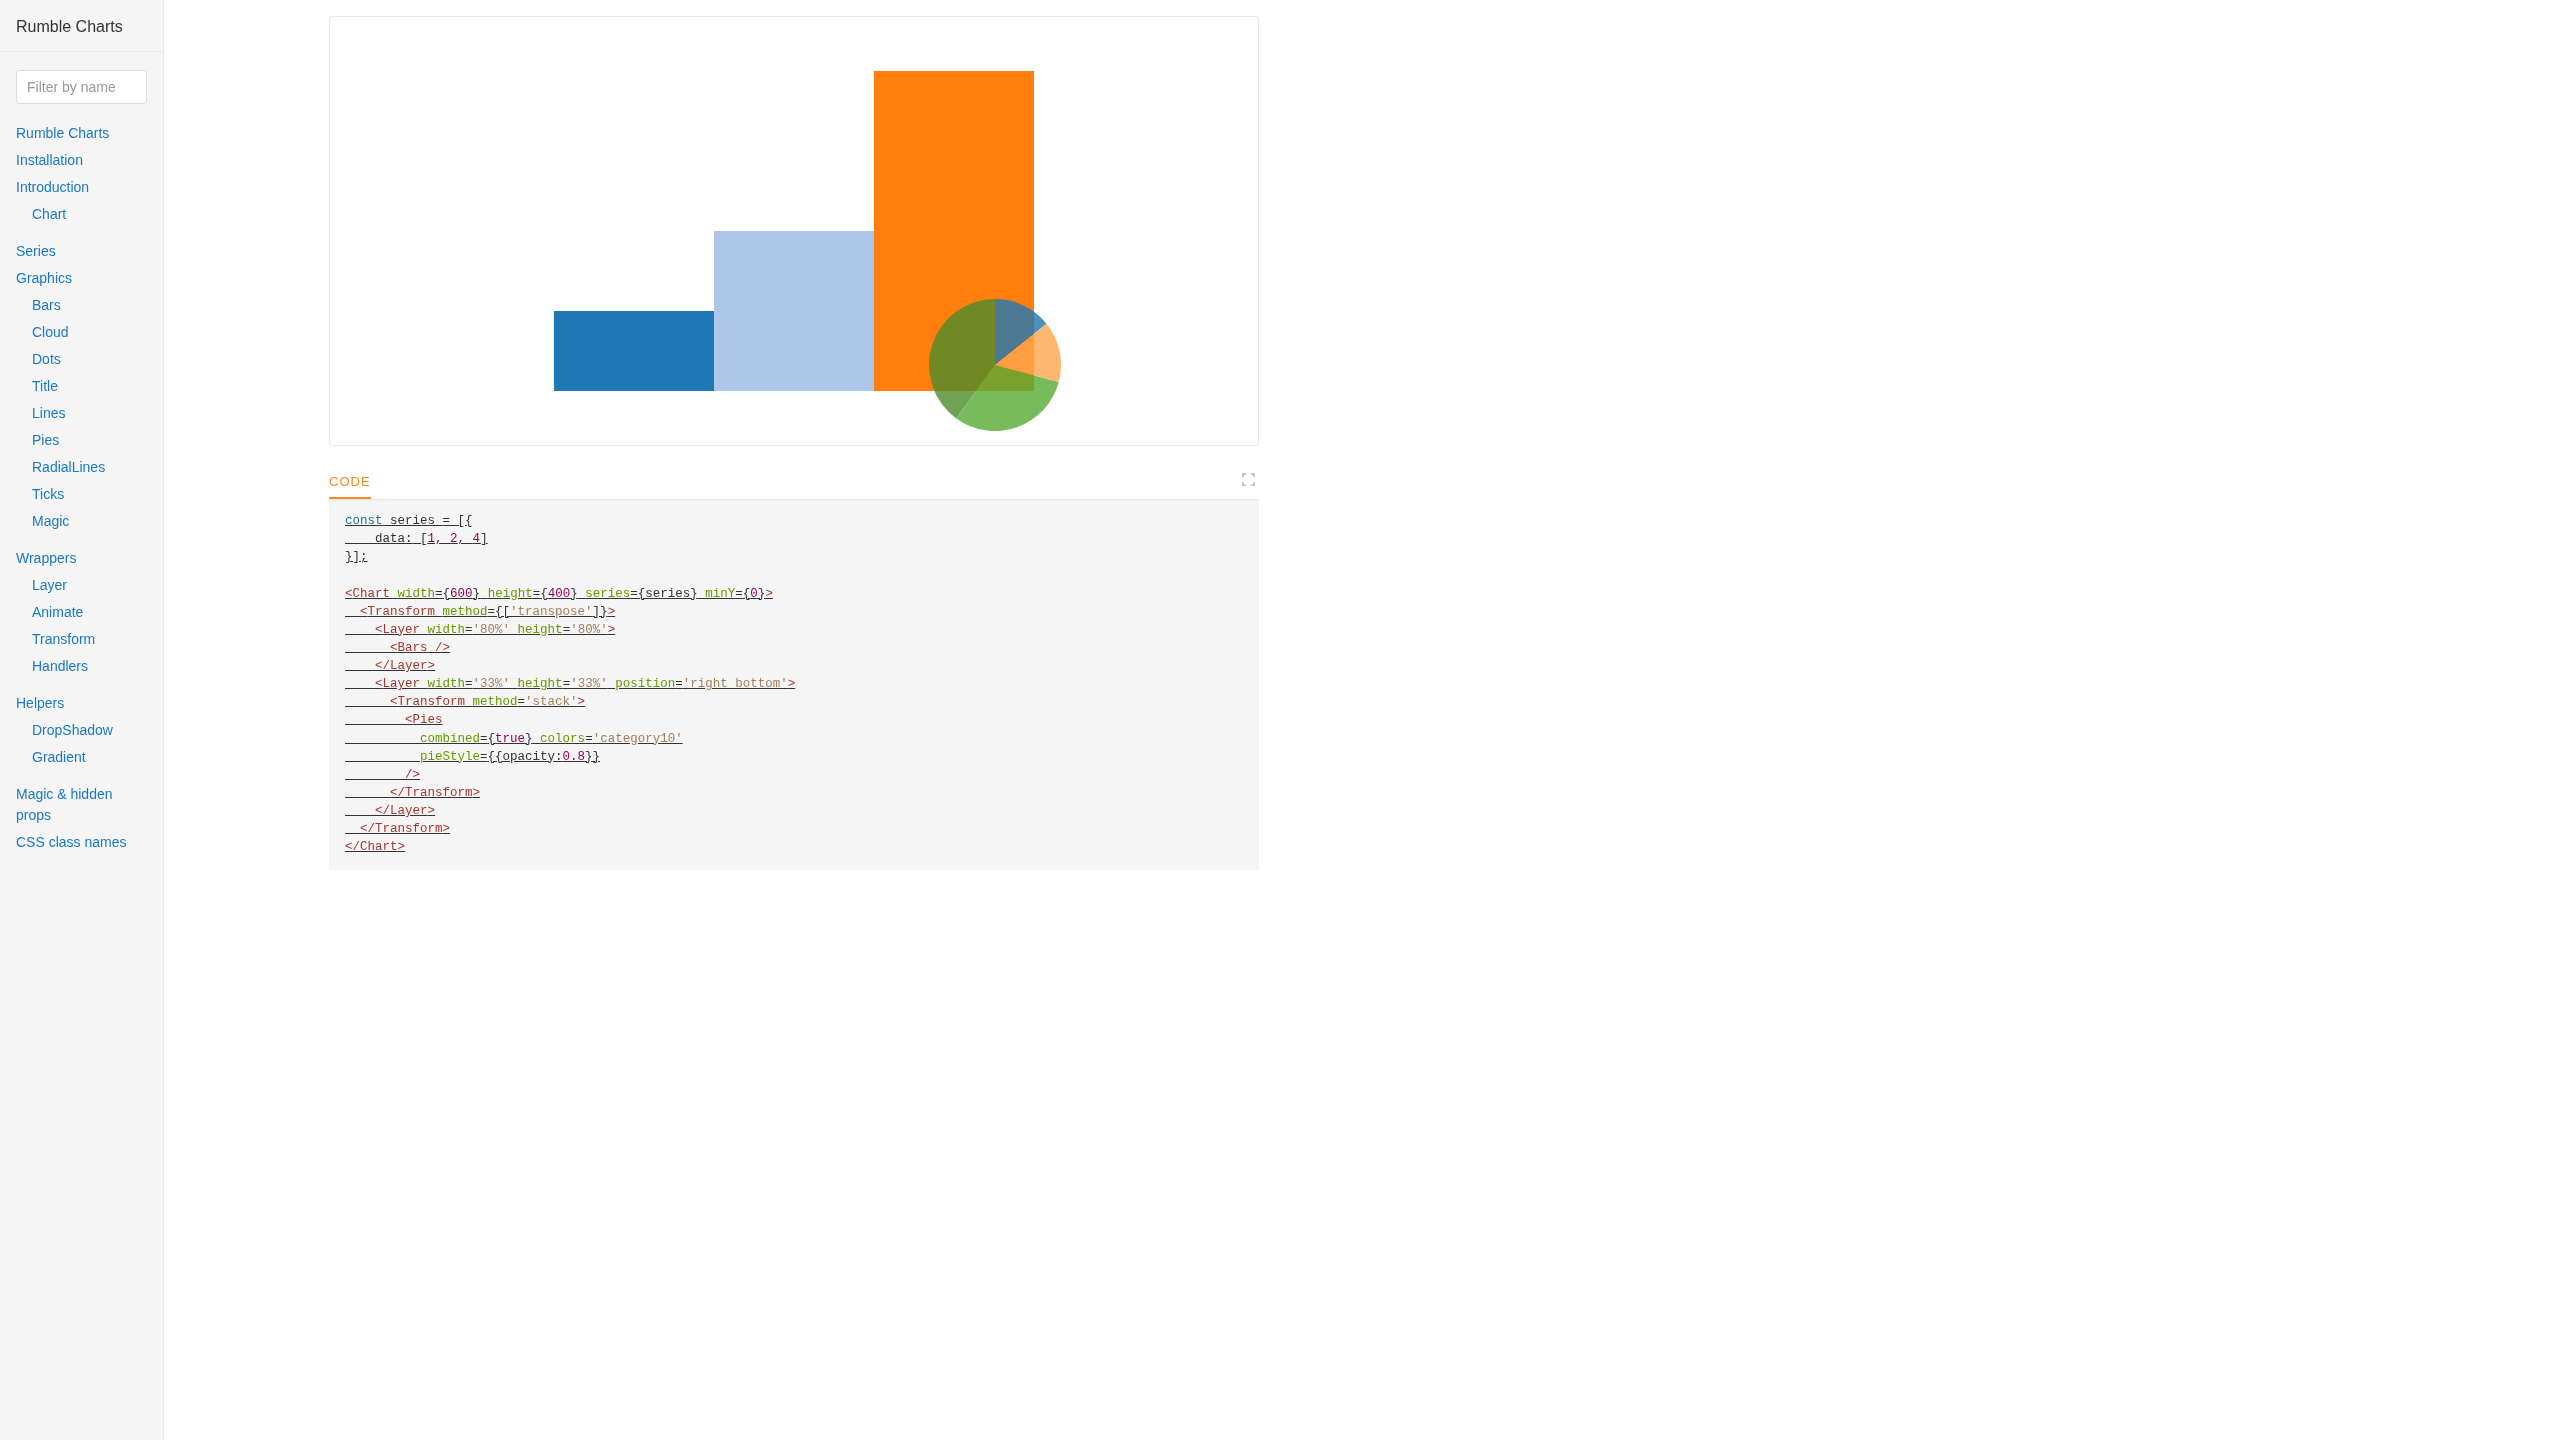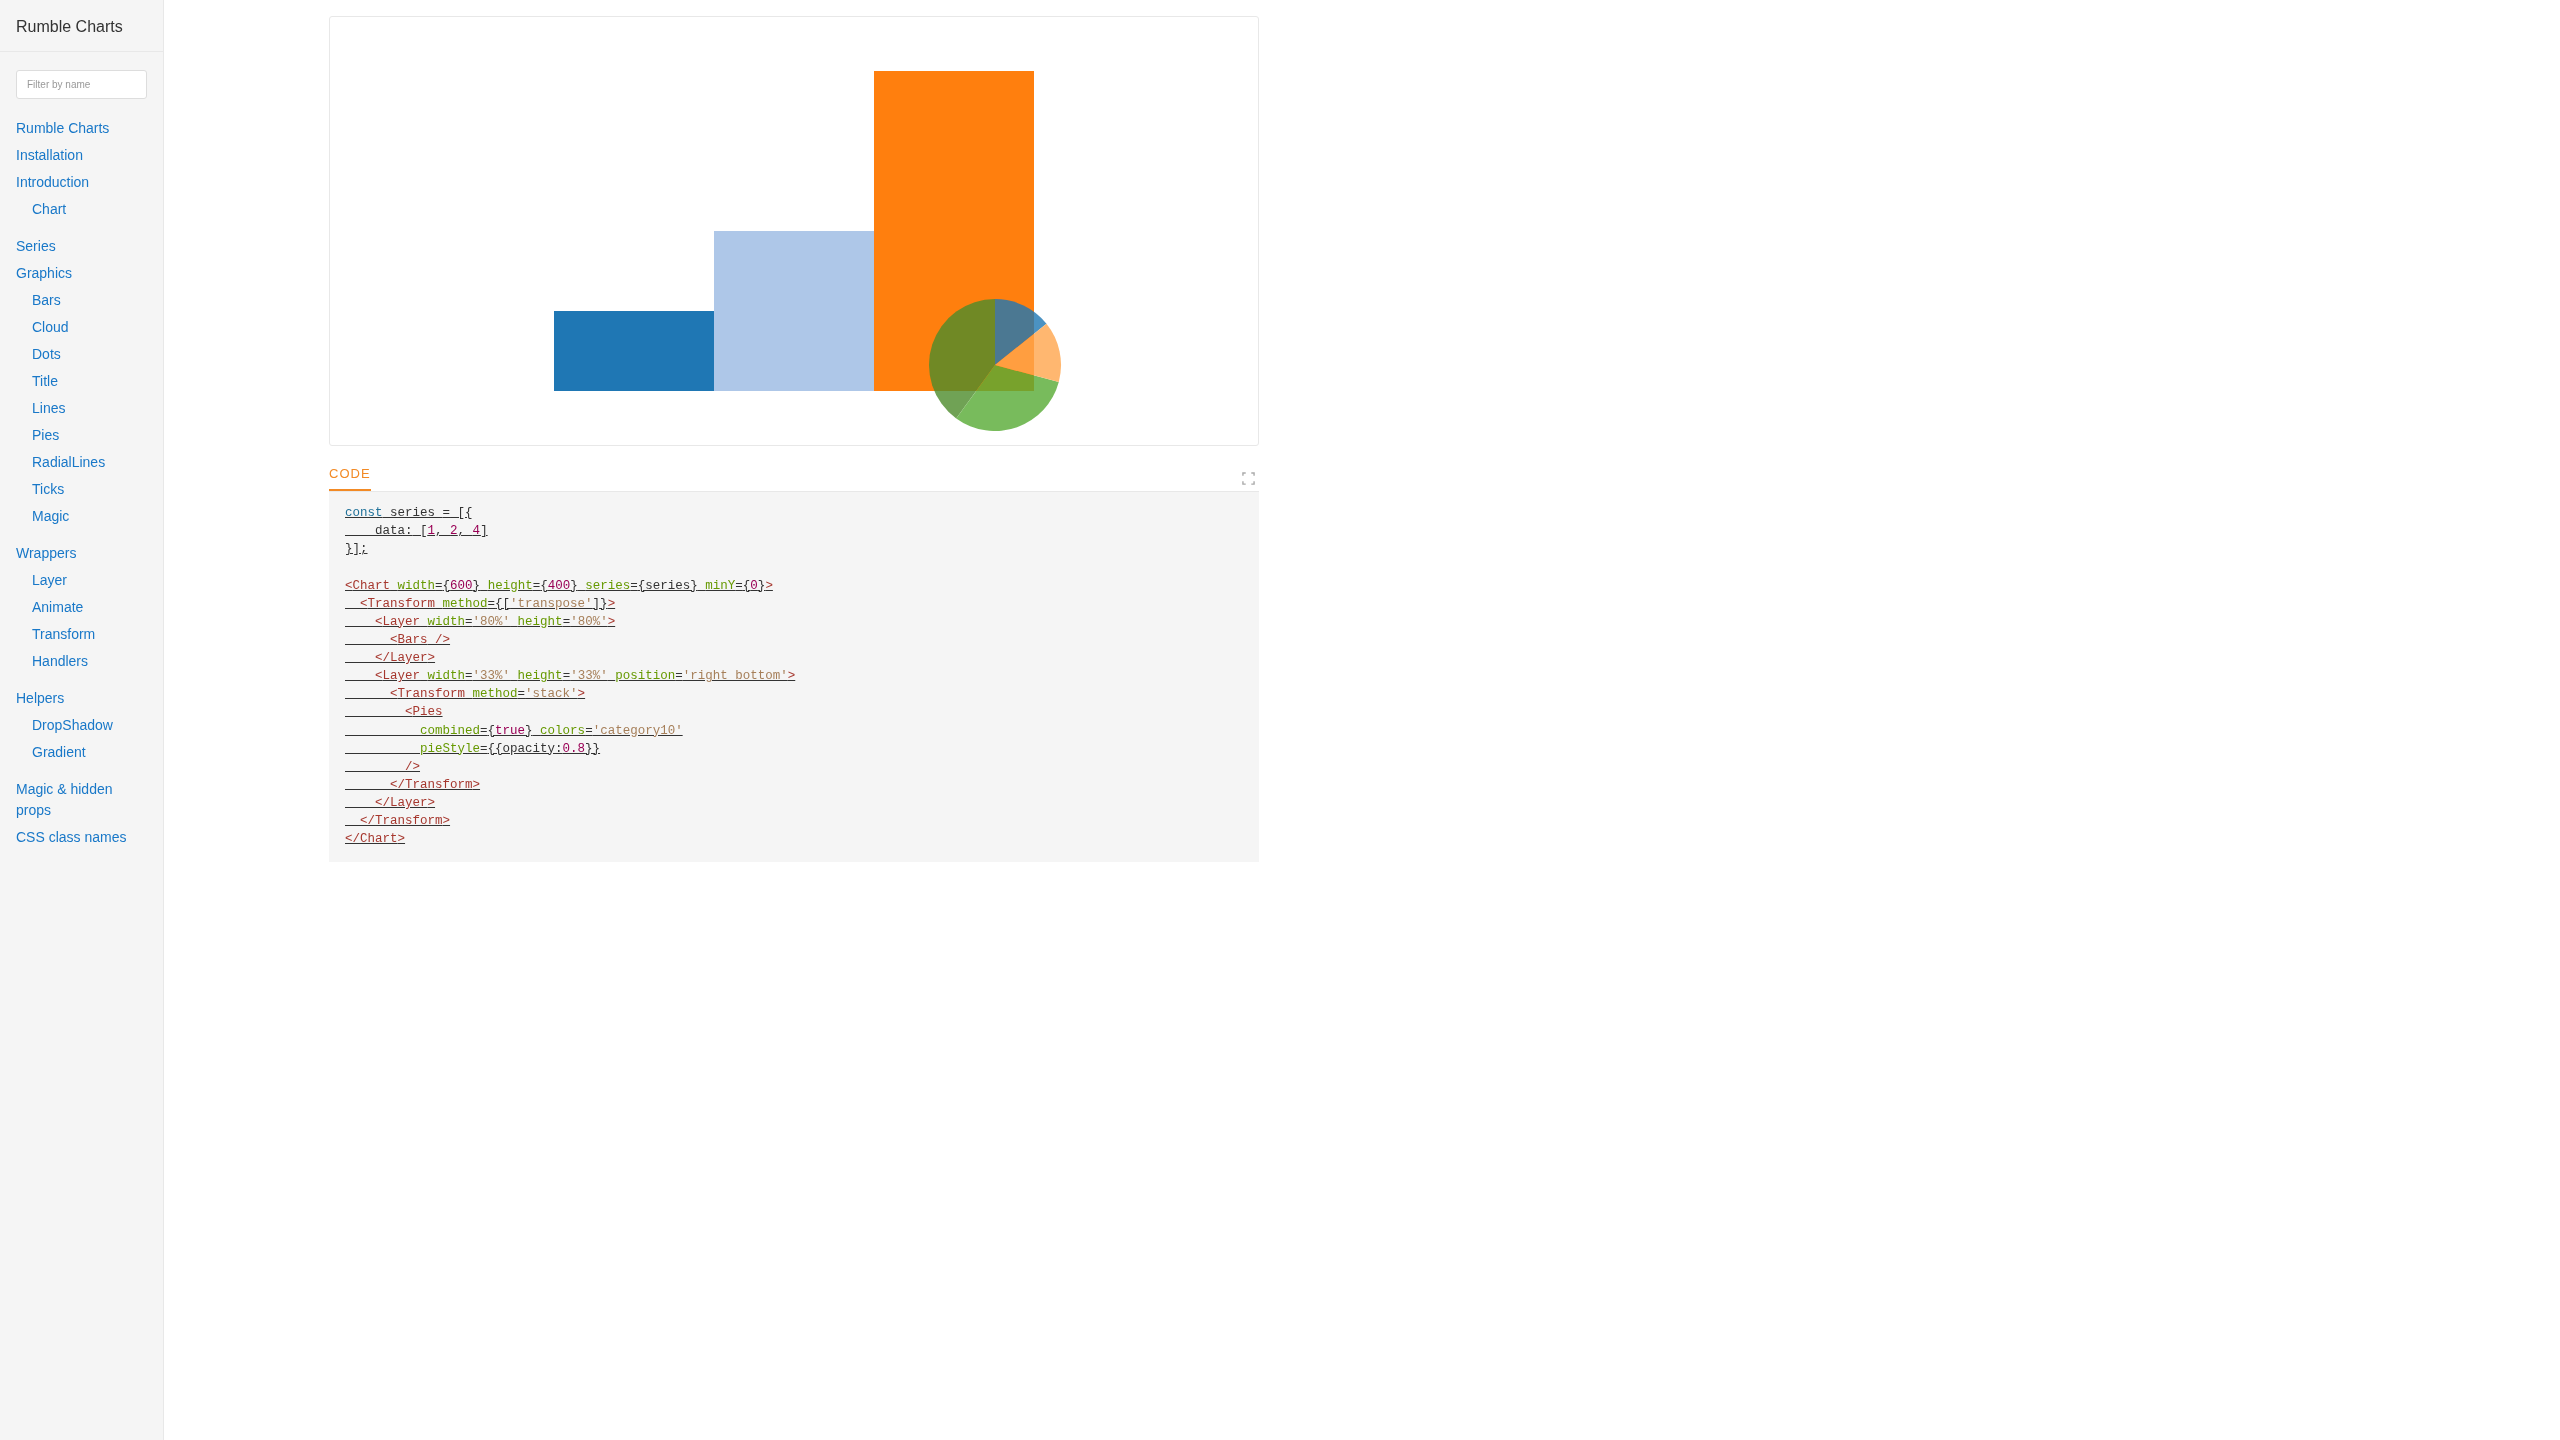--- a/index.html
+++ b/index.html
@@ -24,21 +24,21 @@
   font-size: 16px;
   font-weight: 400;
   color: #333;
   padding: 18px 16px 15px;
   border-bottom: 1px solid #e8e8e8;
 }
 .filter-wrap { padding: 18px 16px 10px; }
 .filter-input {
   width: 100%;
   padding: 8px 10px;
-  font-size: 10px;
+  font-size: 14px;
   color: #0f766e;
   background: #fff;
   border: 1px solid #ddd;
   border-radius: 3px;
 }
 .filter-input::placeholder { color: #999; }
 .nav { padding: 6px 0 20px; }
 .nav-item, .nav-heading {
   display: block;
   padding: 3px 16px;
@@ -61,22 +61,22 @@
   border-radius: 3px;
   background: #fff;
   display: flex;
   align-items: center;
   justify-content: center;
 }
 .chart-svg { display: block; }
 .tabbar {
   width: 930px;
   display: flex;
-  align-items: flex-end;
-  margin-top: 12px;
+  align-items: center;
+  margin-top: 20px;
   border-bottom: 1px solid #e8e8e8;
 }
 .tab {
   font-size: 13px;
   letter-spacing: 1px;
   color: #f28a25;
   padding: 8px 0 8px;
   border-bottom: 2px solid #f28a25;
   cursor: pointer;
 }

